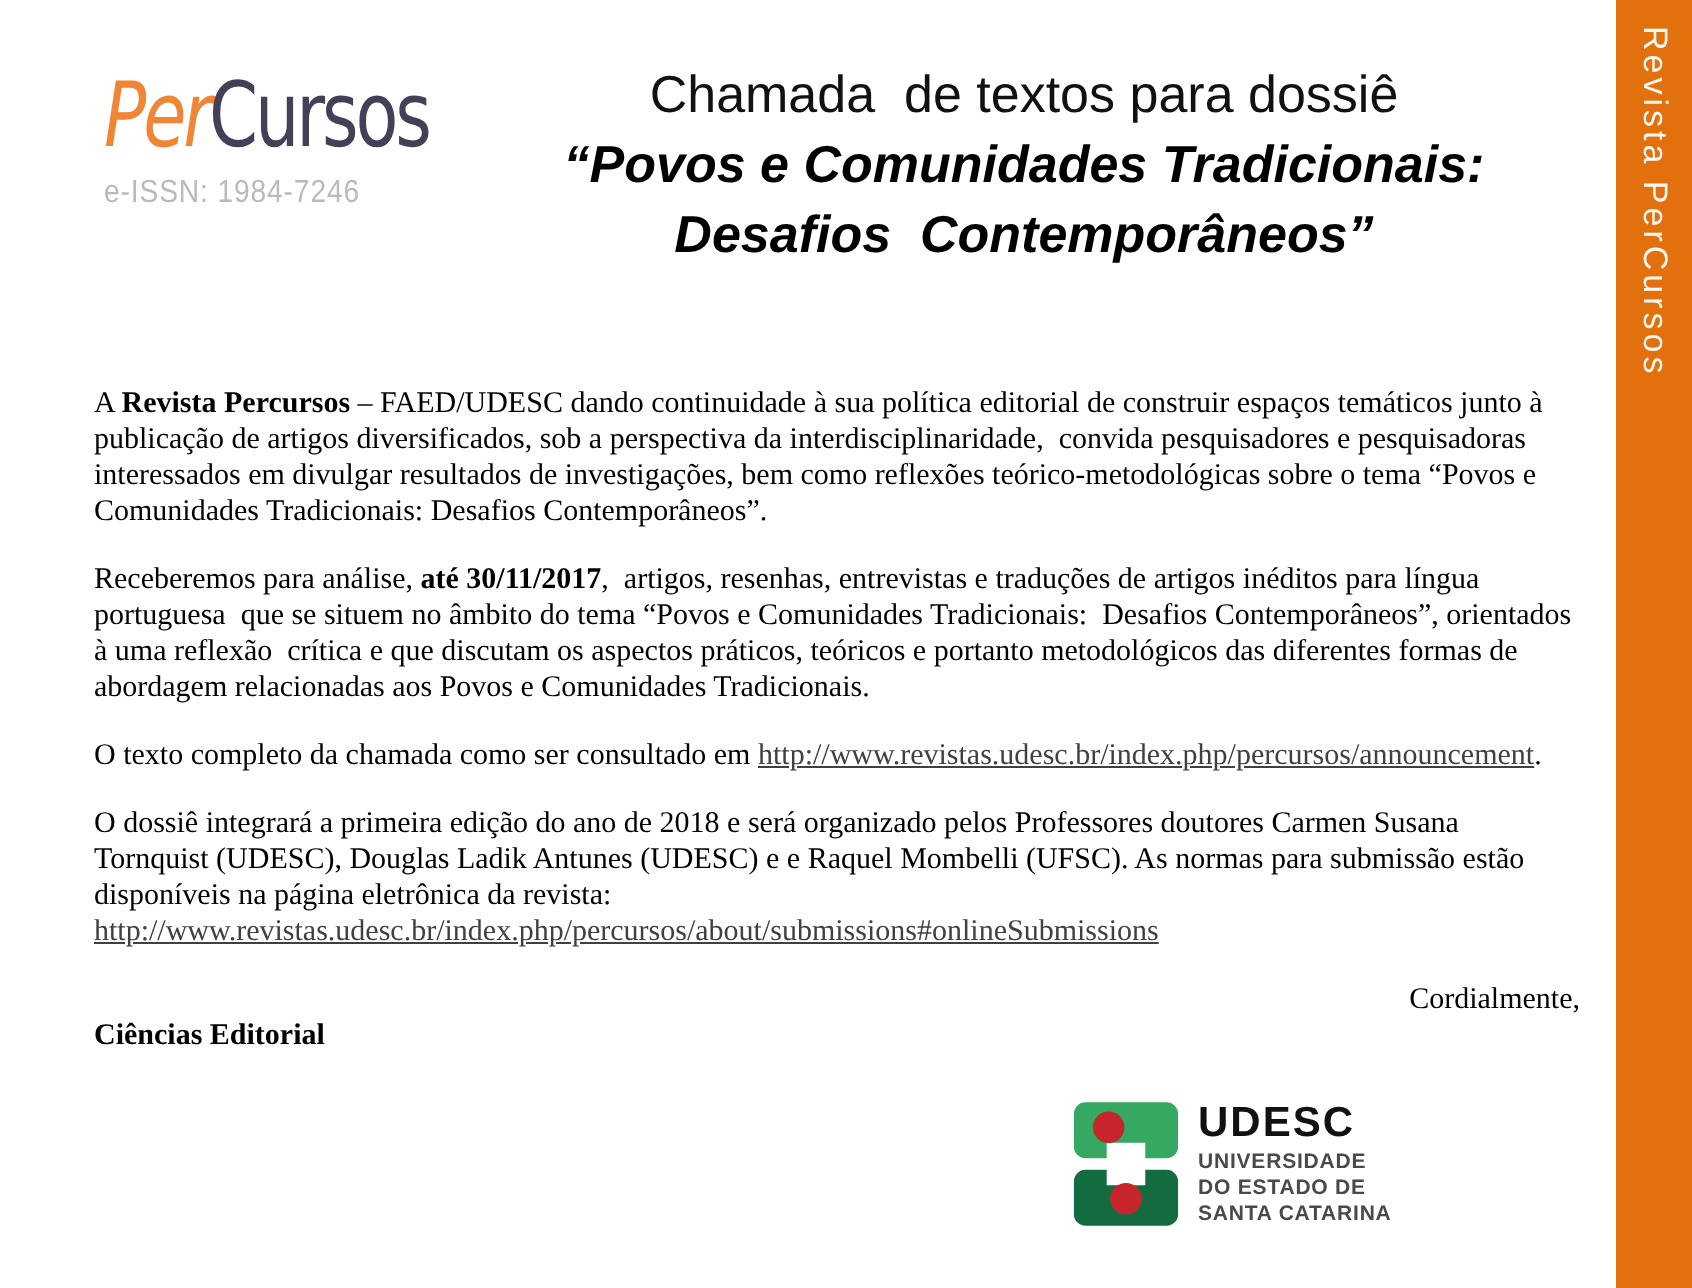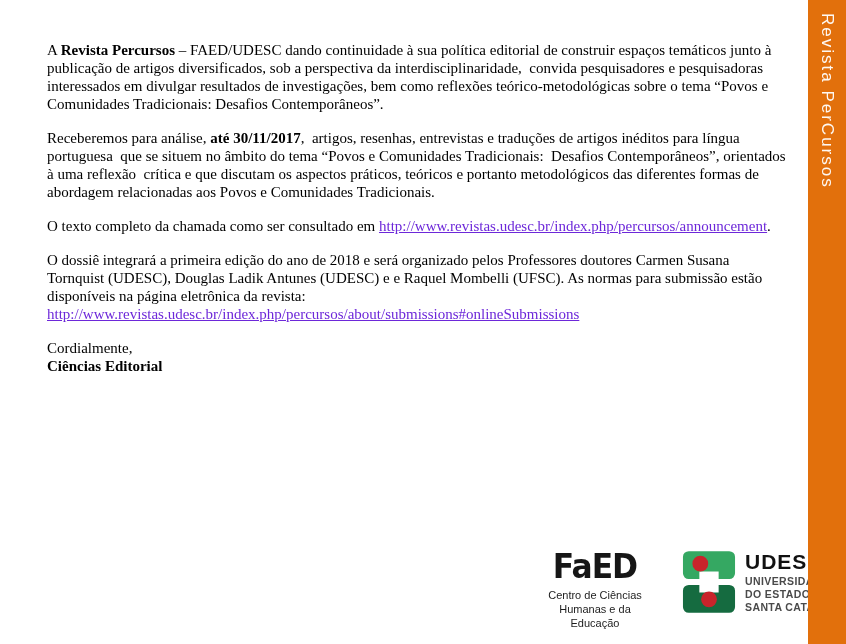--- a/index.html
+++ b/index.html
@@ -41,22 +41,22 @@
     font-size: 26px; line-height: 35px; font-weight: bold; font-style: italic;
     color: #000; white-space: pre-wrap;
   }
 
   
   .body-text {
     box-sizing: border-box; padding: 41px 0 0 47px; width: 790px;
     font-size: 15px; line-height: 18px; color: #000; font-family: Liberation Serif, serif;
   }
   .body-text p { margin: 0 0 16px 0; white-space: pre-wrap; }
-  .body-text a { color: #6d28d9; text-decoration: underline; }
-  .closing-line { white-space: pre-wrap; }
+  .body-text a { color: #404040; text-decoration: underline; }
+  .closing-line { white-space: pre-wrap; text-align: right; }
   .signature-line { font-weight: bold; white-space: pre-wrap; }
 
   
   .logos {
     position: absolute; left: 536px; top: 550px;
     display: flex; align-items: flex-start; gap: 28px;
   }
   .faed { text-align: center; width: 118px; }
   .faed-mark {
     font-family: "DejaVu Sans", sans-serif; font-weight: bold; font-size: 33px;
@@ -69,42 +69,48 @@
   .udesc-icon { width: 54px; height: 64px; }
   .udesc-text { line-height: 1; }
   .udesc-name { font-weight: bold; font-size: 21px; letter-spacing: 1px; color: #111; }
   .udesc-sub { font-size: 10.5px; line-height: 13px; letter-spacing: 0.4px; color: #4a4a4a; font-weight: bold; margin-top: 3px; }
 </style>
 </head>
 <body>
 
 <div class="page">
 
+  <div class="header">
+    <div class="logo-block">
+      <div class="logo-text">
+        <span class="logo-per">Per</span><span class="logo-cursos">Cursos</span>
+      </div>
+      <div class="logo-issn">e-ISSN: 1984-7246</div>
+    </div>
+    <div class="title-block">
+      <div class="title-line1">Chamada  de textos para dossiê</div>
+      <div class="title-line2">“Povos e Comunidades Tradicionais:</div>
+      <div class="title-line3">Desafios  Contemporâneos”</div>
+    </div>
+  </div>
 
   <div class="body-text">
     <p><span>A </span><b>Revista Percursos</b><span> – FAED/UDESC dando continuidade à sua política editorial de construir espaços temáticos junto à publicação de artigos diversificados, sob a perspectiva da interdisciplinaridade,  convida pesquisadores e pesquisadoras interessados em divulgar resultados de investigações, bem como reflexões teórico-metodológicas sobre o tema “Povos e Comunidades Tradicionais: Desafios Contemporâneos”.</span></p>
 
     <p><span>Receberemos para análise, </span><b>até 30/11/2017</b><span>,  artigos, resenhas, entrevistas e traduções de artigos inéditos para língua portuguesa  que se situem no âmbito do tema “Povos e Comunidades Tradicionais:  Desafios Contemporâneos”, orientados à uma reflexão  crítica e que discutam os aspectos práticos, teóricos e portanto metodológicos das diferentes formas de abordagem relacionadas aos Povos e Comunidades Tradicionais.</span></p>
 
     <p><span>O texto completo da chamada como ser consultado em </span><a href="#" class="link">http://www.revistas.udesc.br/index.php/percursos/announcement</a><span>.</span></p>
 
     <p><span>O dossiê integrará a primeira edição do ano de 2018 e será organizado pelos Professores doutores Carmen Susana Tornquist (UDESC), Douglas Ladik Antunes (UDESC) e e Raquel Mombelli (UFSC). As normas para submissão estão disponíveis na página eletrônica da revista: </span><a href="#" class="link">http://www.revistas.udesc.br/index.php/percursos/about/submissions#onlineSubmissions</a></p>
 
     <div class="closing-line">Cordialmente,</div>
     <div class="signature-line">Ciências Editorial</div>
   </div>
 
   <div class="logos">
-    <div class="faed">
-      <div class="faed-mark">FaED</div>
-      <div class="faed-caption">
-        <div>Centro de Ciências</div>
-        <div>Humanas e da Educação</div>
-      </div>
-    </div>
 
     <div class="udesc">
       <svg class="udesc-icon" viewBox="0 0 56 66" xmlns="http://www.w3.org/2000/svg">
         <path d="M7 1 h42 a6 6 0 0 1 6 6 v17 a6 6 0 0 1 -6 6 h-11 v-8 h-20 v8 h-11 a6 6 0 0 1 -6 -6 v-17 a6 6 0 0 1 6 -6 z" fill="#35A862"></path>
         <circle cx="19" cy="14" r="8.2" fill="#C8242B"></circle>
         <path d="M7 65 h42 a6 6 0 0 0 6 -6 v-17 a6 6 0 0 0 -6 -6 h-11 v8 h-20 v-8 h-11 a6 6 0 0 0 -6 6 v17 a6 6 0 0 0 6 6 z" fill="#156B40"></path>
         <circle cx="28" cy="51" r="8.2" fill="#C8242B"></circle>
       </svg>
       <div class="udesc-text">
         <div class="udesc-name">UDESC</div>

